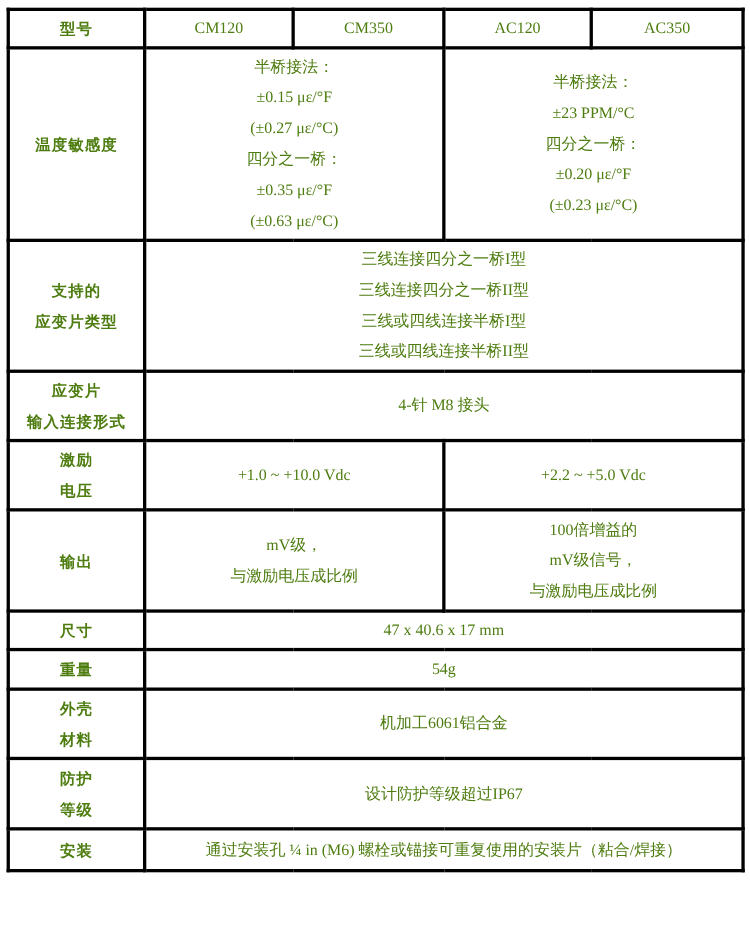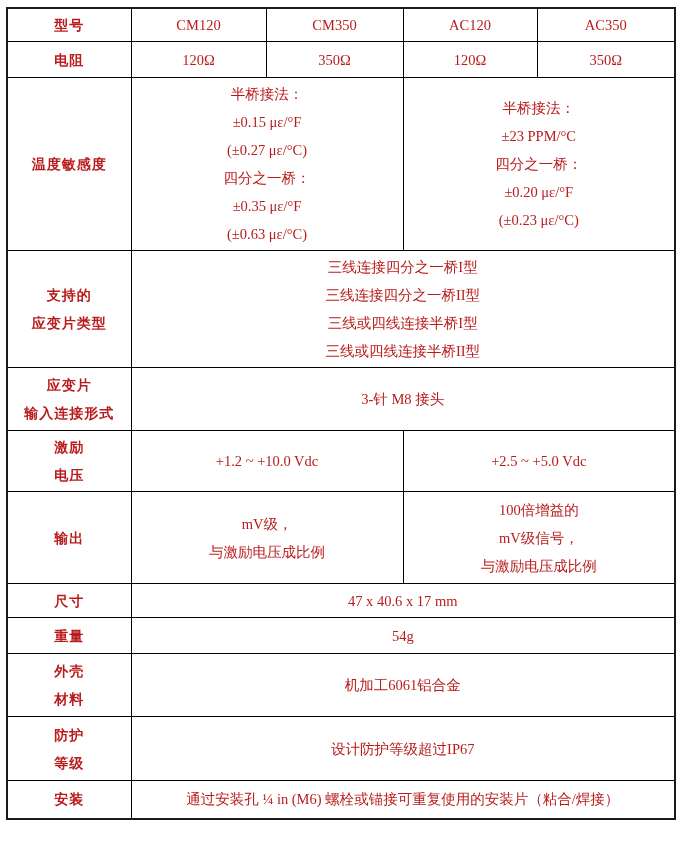--- a/index.html
+++ b/index.html
@@ -20,26 +20,26 @@
     position: absolute;
     left: 6px;
     top: 7px;
     width: 668px;
     border-collapse: collapse;
     table-layout: fixed;
     border: 2px solid #1a1a1a;
     background: #ffffff;
   }
   table.spec-table td {
-    border: 1px solid #000000;
+    border: 3px solid #000000;
     text-align: center;
     vertical-align: middle;
     padding: 2px 4px;
     white-space: pre-line;
-    color: #b91c1c;
+    color: #4d7c0f;
     overflow: hidden;
   }
   td.lbl {
     font-family: "Liberation Sans", "DejaVu Sans", sans-serif;
     font-weight: bold;
     font-size: 14px;
     line-height: 28px;
     letter-spacing: 1px;
   }
   td.val {
@@ -86,27 +86,20 @@
       <col style="width:138px">
     </colgroup>
     <tbody>
       <tr class="r-model">
         <td class="lbl">型号</td>
         <td class="val">CM120</td>
         <td class="val">CM350</td>
         <td class="val">AC120</td>
         <td class="val">AC350</td>
       </tr>
-      <tr class="r-res">
-        <td class="lbl">电阻</td>
-        <td class="val">120Ω</td>
-        <td class="val">350Ω</td>
-        <td class="val">120Ω</td>
-        <td class="val">350Ω</td>
-      </tr>
       <tr class="r-temp">
         <td class="lbl">温度敏感度</td>
         <td class="val val-left" colspan="2">半桥接法：
 ±0.15 με/°F
 (±0.27 με/°C)
 四分之一桥：
 ±0.35 με/°F
 (±0.63 με/°C)</td>
         <td class="val val-left" colspan="2">半桥接法：
 ±23 PPM/°C
@@ -118,27 +111,27 @@
         <td class="lbl">支持的
 应变片类型</td>
         <td class="val" colspan="4">三线连接四分之一桥I型
 三线连接四分之一桥II型
 三线或四线连接半桥I型
 三线或四线连接半桥II型</td>
       </tr>
       <tr class="r-conn">
         <td class="lbl">应变片
 输入连接形式</td>
-        <td class="val" colspan="4">3-针 M8 接头</td>
+        <td class="val" colspan="4">4-针 M8 接头</td>
       </tr>
       <tr class="r-excit">
         <td class="lbl">激励
 电压</td>
-        <td class="val" colspan="2">+1.2 ~ +10.0 Vdc</td>
-        <td class="val" colspan="2">+2.5 ~ +5.0 Vdc</td>
+        <td class="val" colspan="2">+1.0 ~ +10.0 Vdc</td>
+        <td class="val" colspan="2">+2.2 ~ +5.0 Vdc</td>
       </tr>
       <tr class="r-out">
         <td class="lbl">输出</td>
         <td class="val" colspan="2">mV级，
 与激励电压成比例</td>
         <td class="val" colspan="2">100倍增益的
 mV级信号，
 与激励电压成比例</td>
       </tr>
       <tr class="r-dim">

